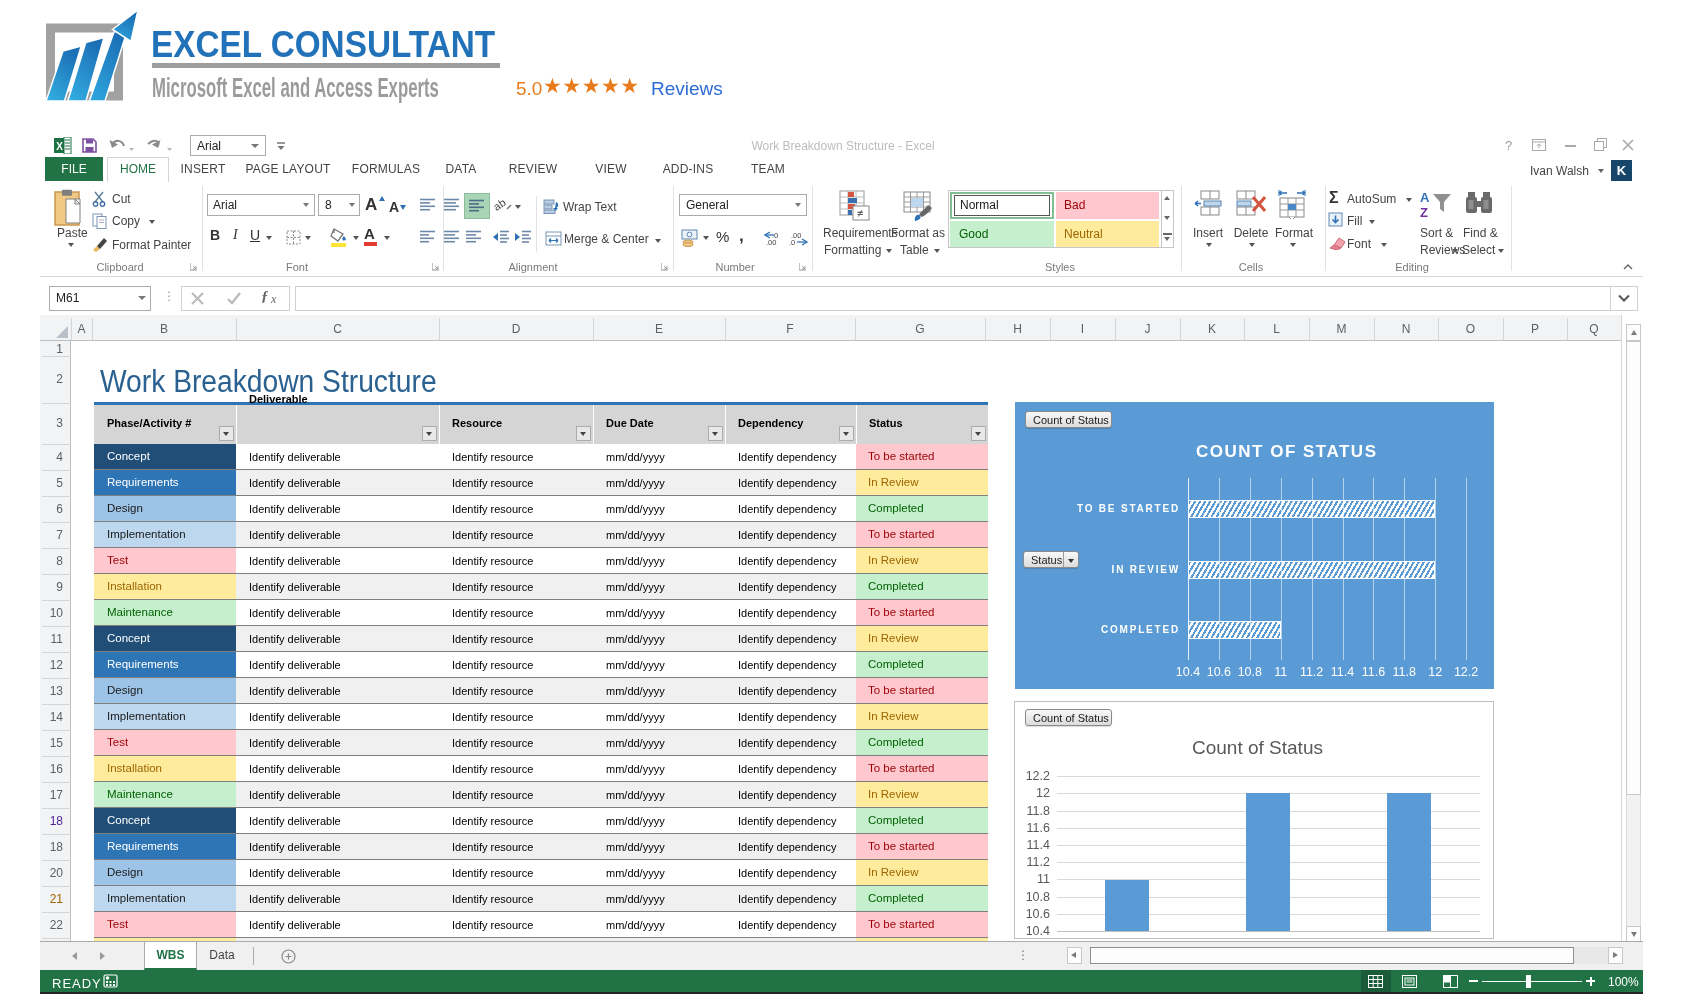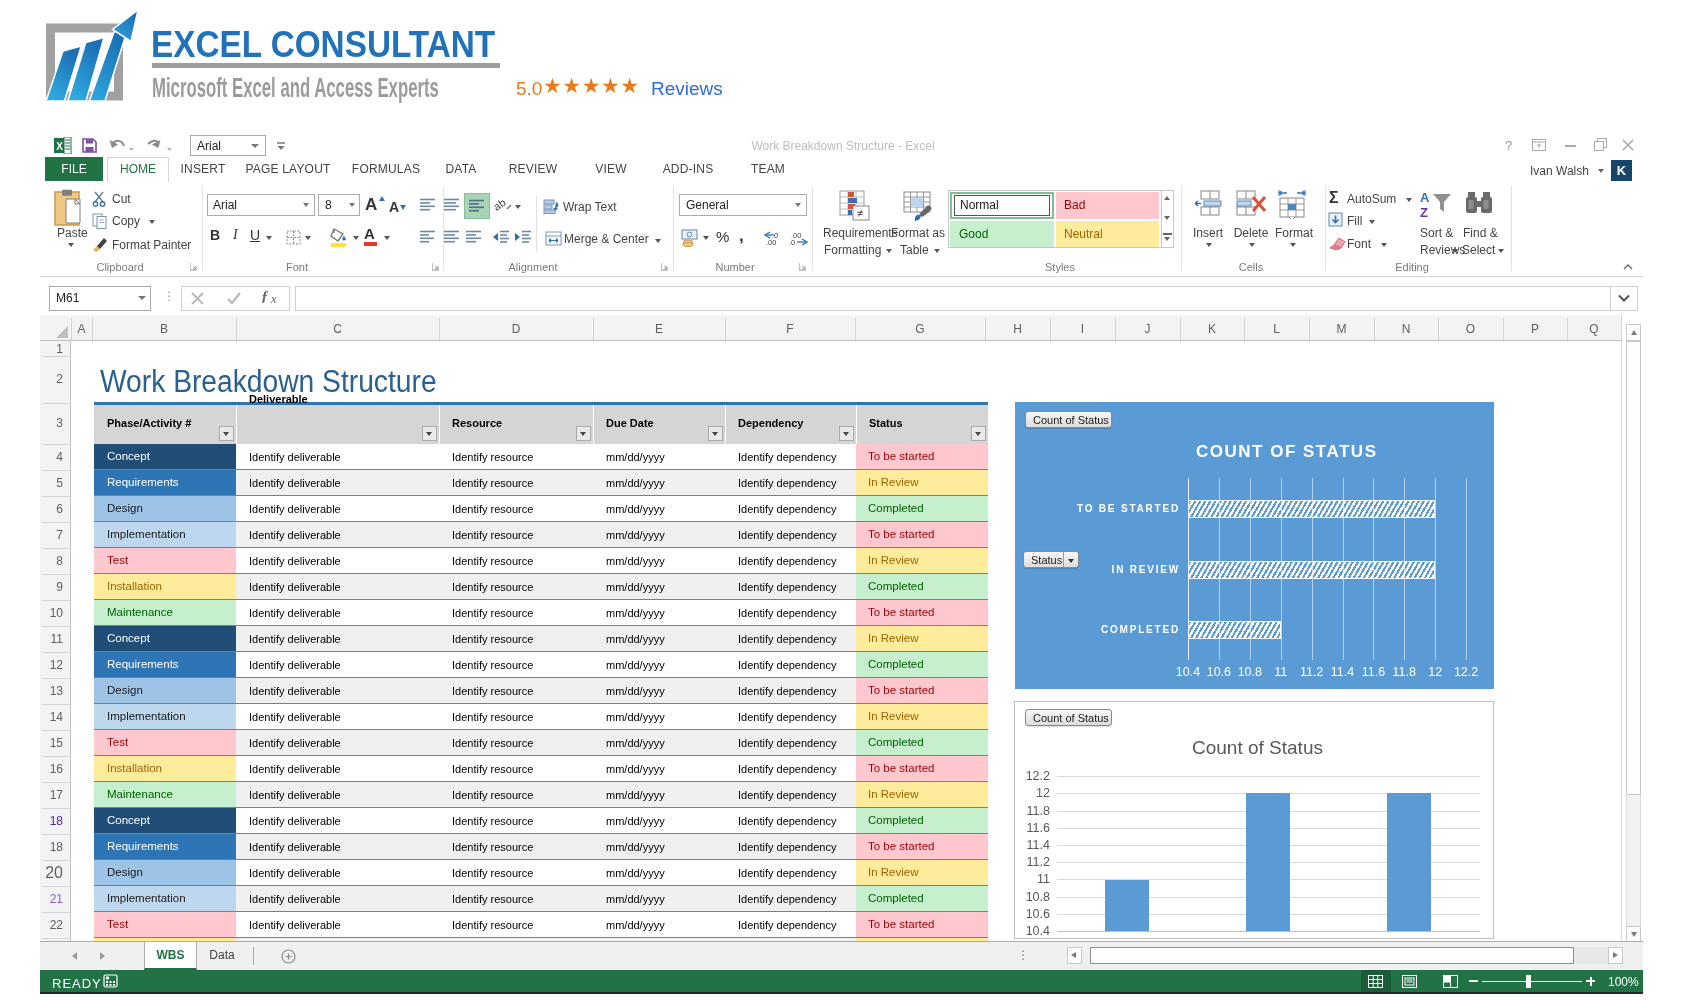--- a/index.html
+++ b/index.html
@@ -455,22 +455,22 @@
 <div style="position:absolute;left:40px;top:600px;width:27px;height:26px;color:#5E6062;font-size:12px;text-align:right;display:flex;align-items:center;justify-content:flex-end;padding-right:4px;">10</div>
 <div style="position:absolute;left:40px;top:626px;width:27px;height:26px;color:#5E6062;font-size:12px;text-align:right;display:flex;align-items:center;justify-content:flex-end;padding-right:4px;">11</div>
 <div style="position:absolute;left:40px;top:652px;width:27px;height:26px;color:#5E6062;font-size:12px;text-align:right;display:flex;align-items:center;justify-content:flex-end;padding-right:4px;">12</div>
 <div style="position:absolute;left:40px;top:678px;width:27px;height:26px;color:#5E6062;font-size:12px;text-align:right;display:flex;align-items:center;justify-content:flex-end;padding-right:4px;">13</div>
 <div style="position:absolute;left:40px;top:704px;width:27px;height:26px;color:#5E6062;font-size:12px;text-align:right;display:flex;align-items:center;justify-content:flex-end;padding-right:4px;">14</div>
 <div style="position:absolute;left:40px;top:730px;width:27px;height:26px;color:#5E6062;font-size:12px;text-align:right;display:flex;align-items:center;justify-content:flex-end;padding-right:4px;">15</div>
 <div style="position:absolute;left:40px;top:756px;width:27px;height:26px;color:#5E6062;font-size:12px;text-align:right;display:flex;align-items:center;justify-content:flex-end;padding-right:4px;">16</div>
 <div style="position:absolute;left:40px;top:782px;width:27px;height:26px;color:#5E6062;font-size:12px;text-align:right;display:flex;align-items:center;justify-content:flex-end;padding-right:4px;">17</div>
 <div style="position:absolute;left:40px;top:808px;width:27px;height:26px;color:#4c1d95;font-size:12px;text-align:right;display:flex;align-items:center;justify-content:flex-end;padding-right:4px;">18</div>
 <div style="position:absolute;left:40px;top:834px;width:27px;height:26px;color:#5E6062;font-size:12px;text-align:right;display:flex;align-items:center;justify-content:flex-end;padding-right:4px;">18</div>
-<div style="position:absolute;left:40px;top:860px;width:27px;height:26px;color:#5E6062;font-size:16px;text-align:right;display:flex;align-items:center;justify-content:flex-end;padding-right:4px;">20</div>
-<div style="position:absolute;left:40px;top:886px;width:27px;height:26px;color:#8b5cf6;font-size:12px;text-align:right;display:flex;align-items:center;justify-content:flex-end;padding-right:4px;">21</div>
+<div style="position:absolute;left:40px;top:860px;width:27px;height:26px;color:#5E6062;font-size:12px;text-align:right;display:flex;align-items:center;justify-content:flex-end;padding-right:4px;">20</div>
+<div style="position:absolute;left:40px;top:886px;width:27px;height:26px;color:#a16207;font-size:12px;text-align:right;display:flex;align-items:center;justify-content:flex-end;padding-right:4px;">21</div>
 <div style="position:absolute;left:40px;top:912px;width:27px;height:26px;color:#5E6062;font-size:12px;text-align:right;display:flex;align-items:center;justify-content:flex-end;padding-right:4px;">22</div>
 <div style="position:absolute;left:42px;top:356px;width:29px;height:1px;background:#D5D5D5;"></div>
 <div style="position:absolute;left:42px;top:402.5px;width:29px;height:1px;background:#D5D5D5;"></div>
 <div style="position:absolute;left:42px;top:444px;width:29px;height:1px;background:#D5D5D5;"></div>
 <div style="position:absolute;left:42px;top:470px;width:29px;height:1px;background:#D5D5D5;"></div>
 <div style="position:absolute;left:42px;top:496px;width:29px;height:1px;background:#D5D5D5;"></div>
 <div style="position:absolute;left:42px;top:522px;width:29px;height:1px;background:#D5D5D5;"></div>
 <div style="position:absolute;left:42px;top:548px;width:29px;height:1px;background:#D5D5D5;"></div>
 <div style="position:absolute;left:42px;top:574px;width:29px;height:1px;background:#D5D5D5;"></div>
 <div style="position:absolute;left:42px;top:600px;width:29px;height:1px;background:#D5D5D5;"></div>

